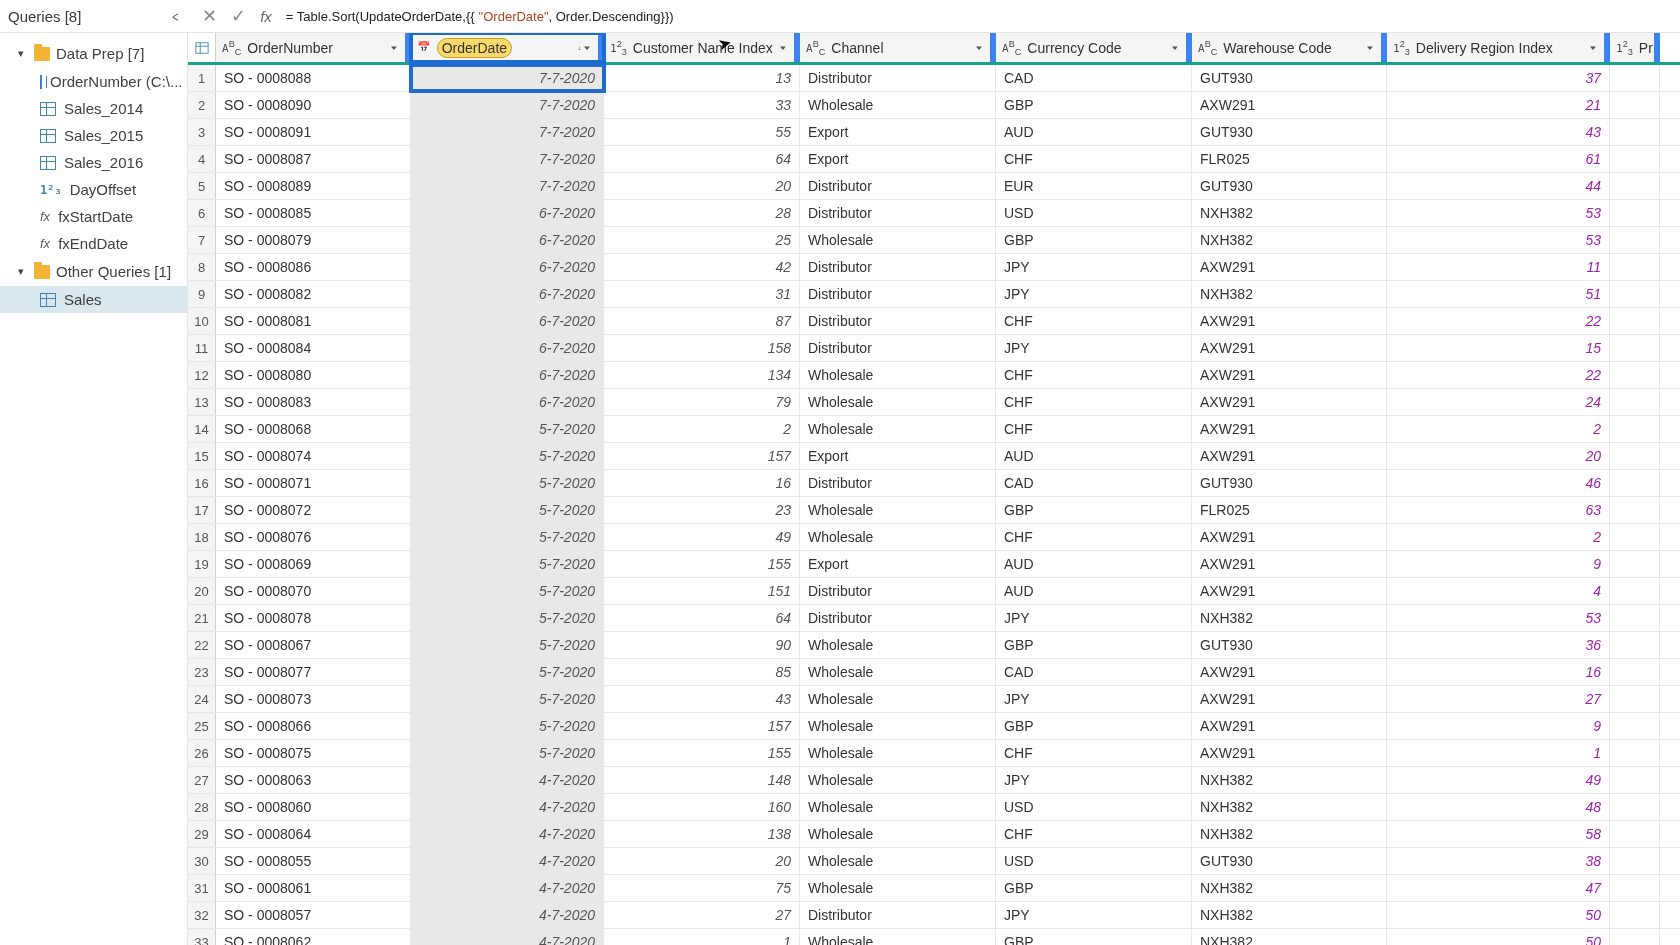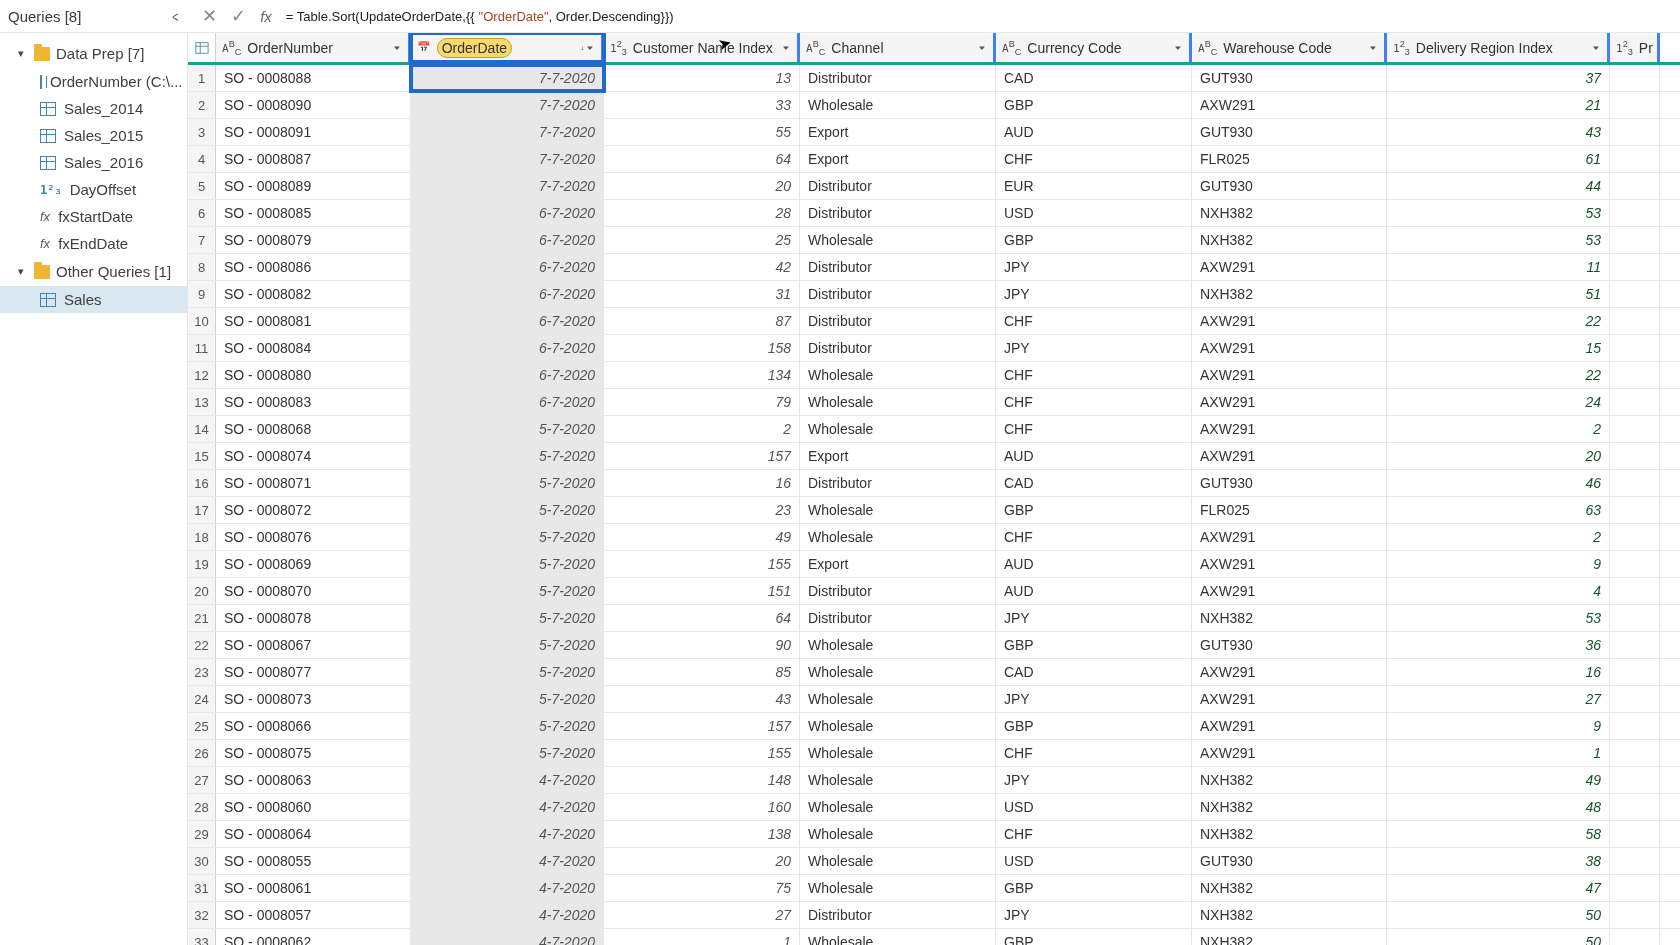--- a/index.html
+++ b/index.html
@@ -35,21 +35,21 @@
 .sb-icon-num { font-size: 12px; color: #4285b4; font-family: Consolas, monospace; font-weight: bold; }
 .sb-icon-fx { font-style: italic; font-size: 13px; color: #5a5a5a; }
 
 
 .grid { flex: 1; overflow: hidden; position: relative; }
 
 .ghdr { display: flex; height: 32px; border-bottom: 3px solid #17a589; }
 .row-hdr-hdr { width: 28px; border-right: 1px solid #d0d0d0; display: flex; align-items: center; justify-content: center; }
 .row-hdr-hdr svg { width: 14px; height: 14px; }
 
-.col { border-right: 3px solid #3b82f6; display: flex; align-items: center; padding: 0 6px; position: relative; background: #f5f5f5; font-size: 14px; color: #333; }
+.col { border-right: 6px solid #3b82f6; display: flex; align-items: center; padding: 0 6px; position: relative; background: #f5f5f5; font-size: 14px; color: #333; }
 .col .type-icon { font-family: Consolas, monospace; font-size: 11px; color: #4a4a4a; margin-right: 6px; white-space: pre; }
 .col .drop { margin-left: auto; font-size: 10px; color: #555; transform: scaleY(0.6); }
 .col-ordernum { width: 195px; }
 .col-orderdate { width: 193px; }
 .col-custidx { width: 196px; }
 .col-channel { width: 196px; }
 .col-curr { width: 196px; }
 .col-wh { width: 195px; }
 .col-region { width: 223px; }
 .col-pr { width: 50px; }
@@ -60,21 +60,21 @@
 .rows { }
 .row { display: flex; height: 27px; border-bottom: 1px solid #e8e8e8; font-size: 14px; color: #333; align-items: center; }
 .row-hdr { width: 28px; background: #f5f5f5; border-right: 1px solid #d0d0d0; text-align: center; font-size: 13px; color: #555; height: 100%; display:flex; align-items:center; justify-content:center; }
 .cell { border-right: 1px solid #e8e8e8; padding: 0 8px; height: 100%; display: flex; align-items: center; overflow: hidden; white-space: nowrap; }
 .c-on { width: 195px; }
 .c-od { width: 193px; justify-content: flex-end; font-style: italic; color: #555; background: #e8e8e8; }
 .c-ci { width: 196px; justify-content: flex-end; font-style: italic; color: #555; }
 .c-ch { width: 196px; }
 .c-cc { width: 196px; }
 .c-wh { width: 195px; }
-.c-ri { width: 223px; justify-content: flex-end; font-style: italic; color: #14532d; }
+.c-ri { width: 223px; justify-content: flex-end; font-style: italic; color: #a21caf; }
 .c-pr { width: 50px; }
 
 .row.first .c-od { outline: 4px solid #1f6bd0; outline-offset: -2px; z-index: 4; }
 .col-orderdate .lbl { background: #f9d96b; padding: 1px 4px; border: 1px solid #c0a020; border-radius: 10px; }
 </style>
 </head>
 <body>
 
 <div class="app">
   <div class="topbar">

